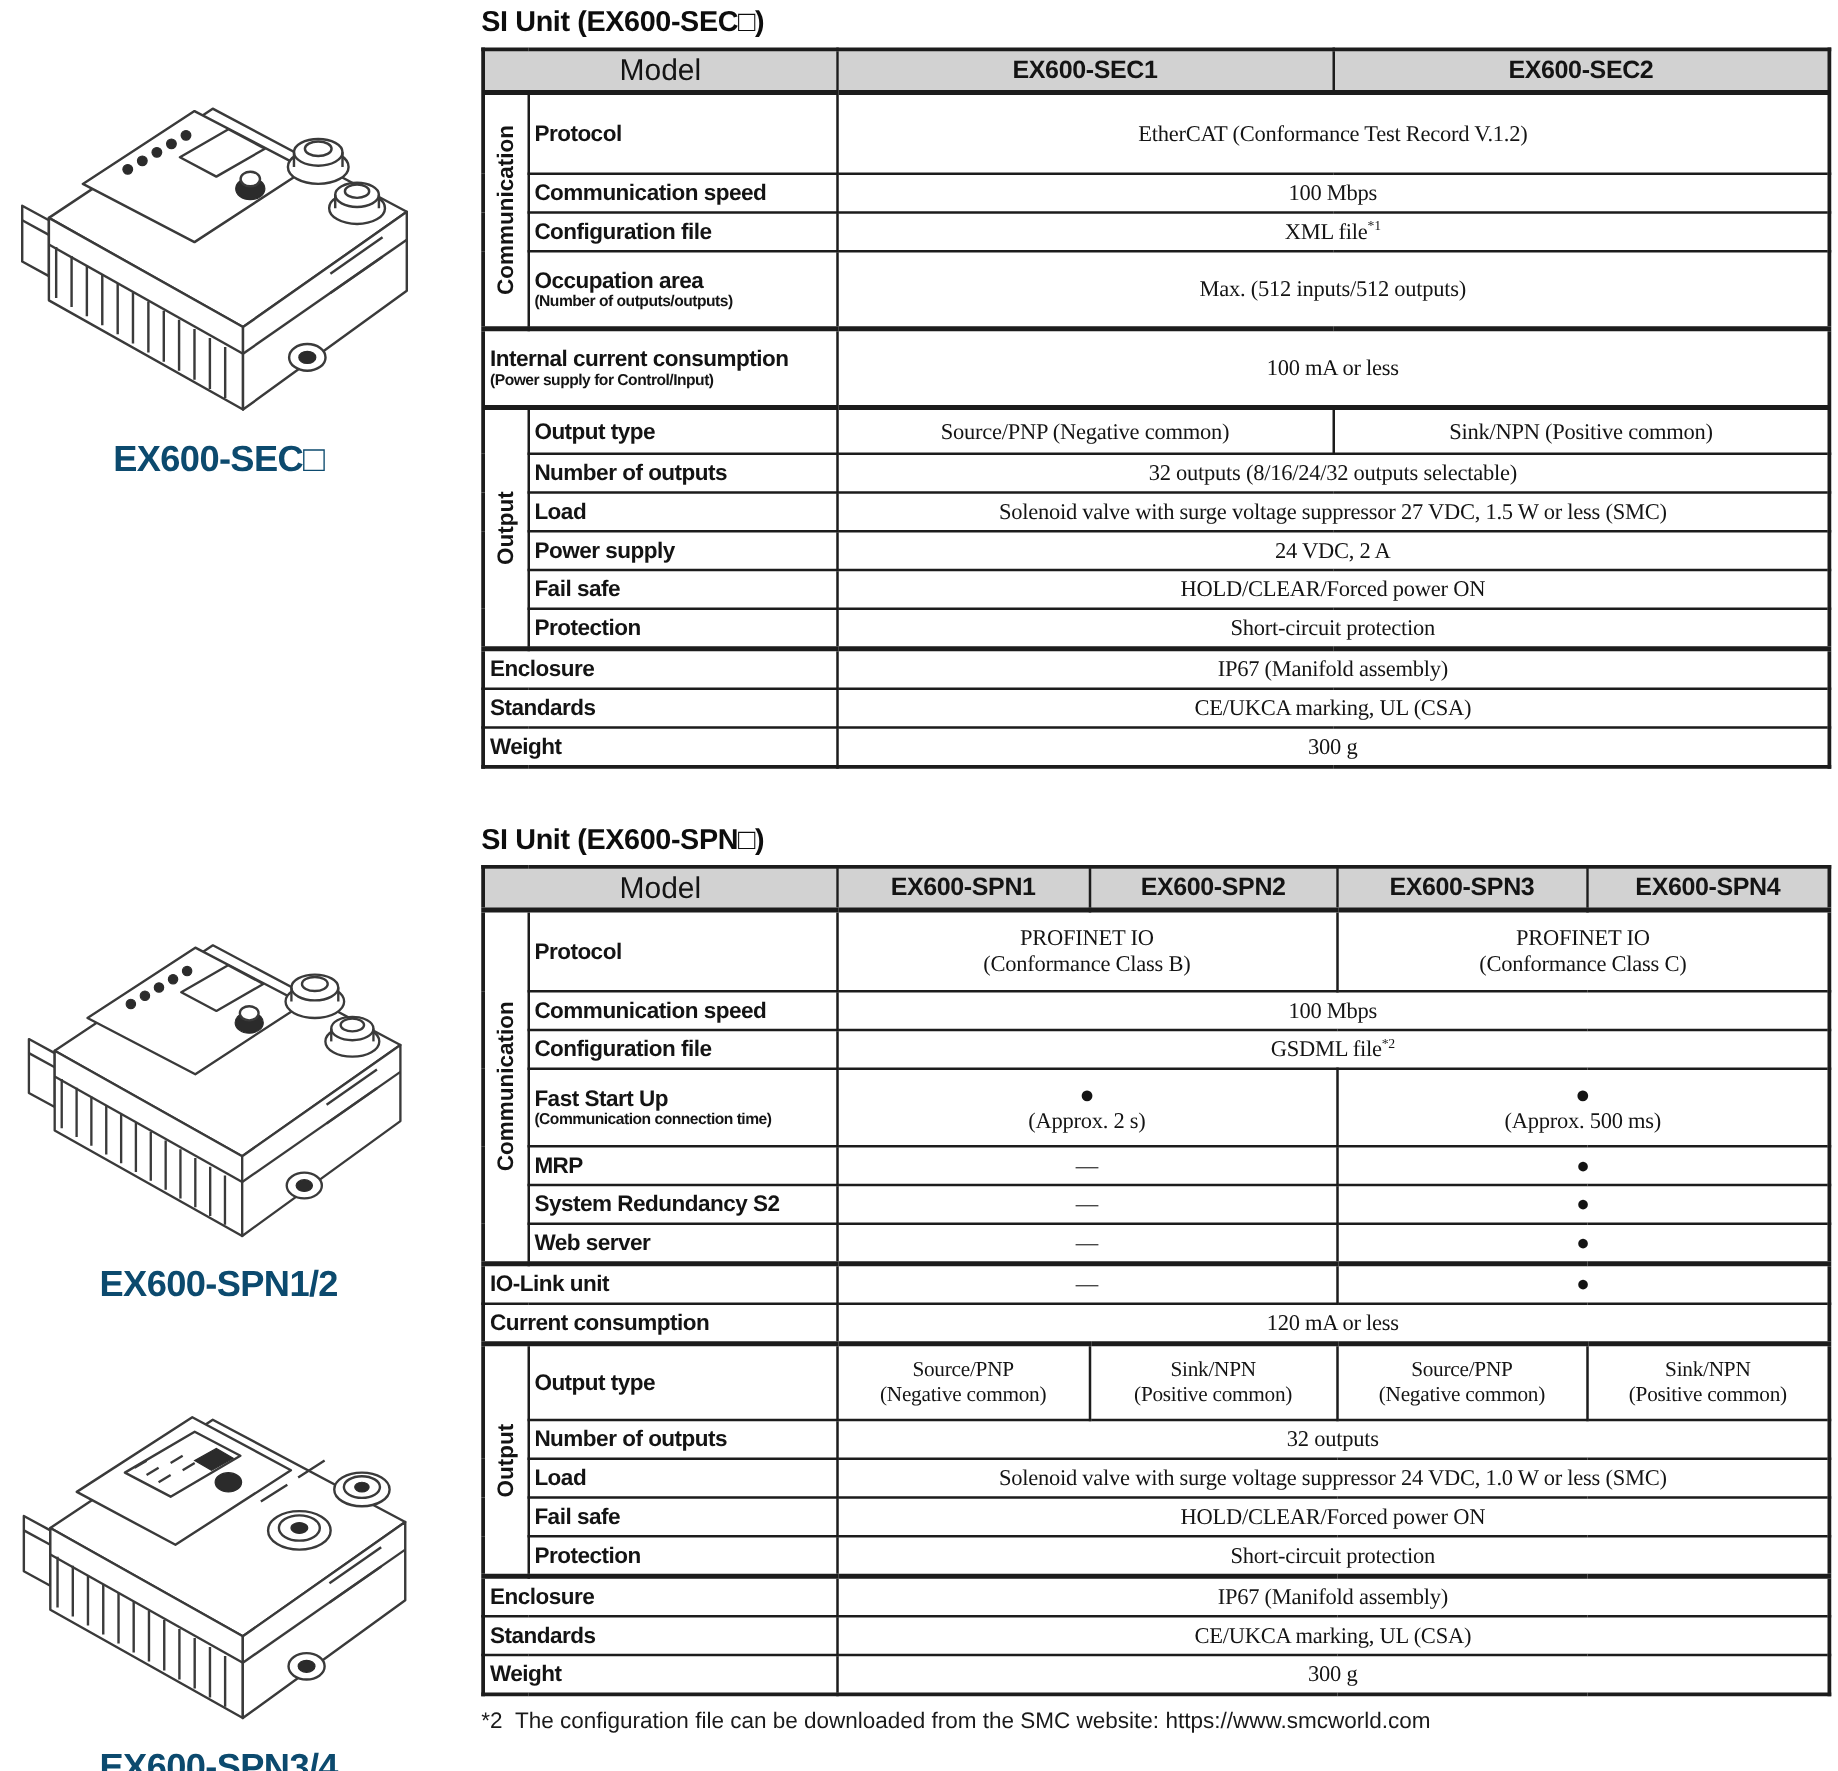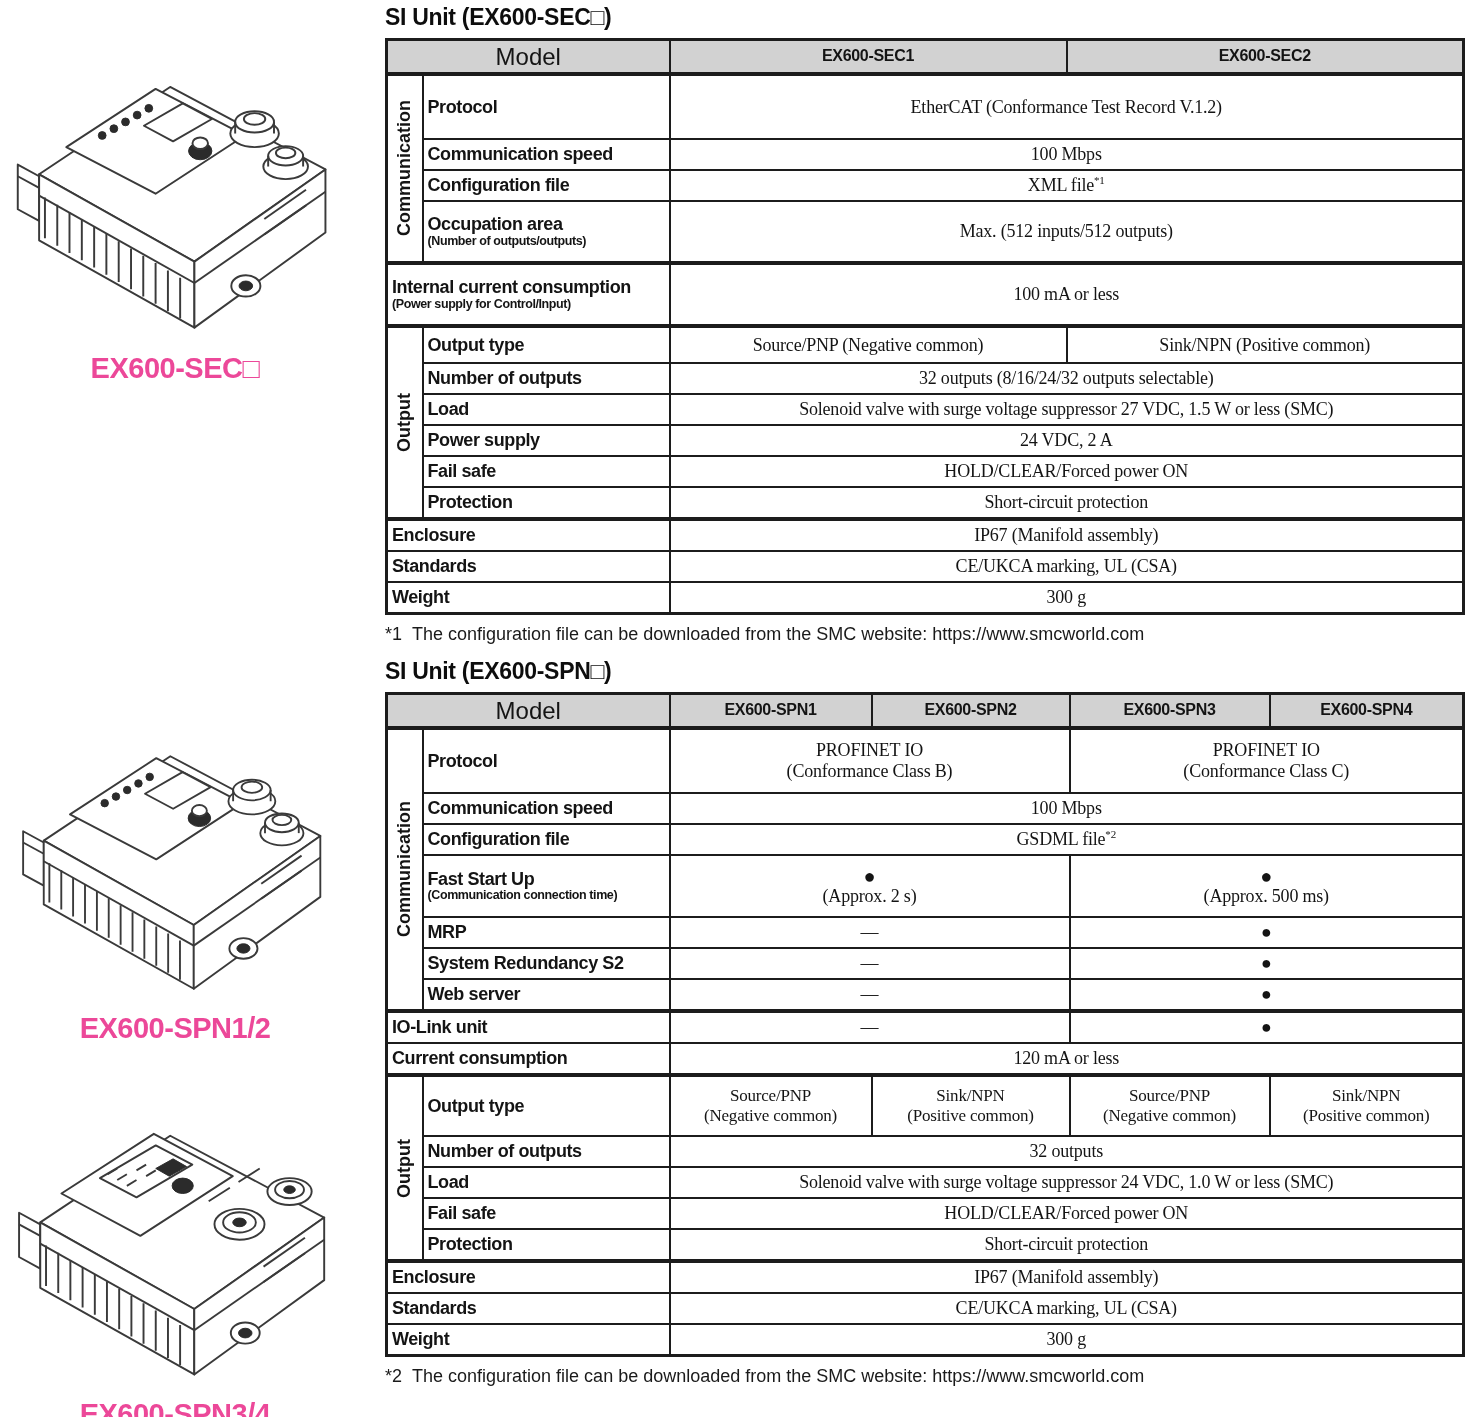--- a/index.html
+++ b/index.html
@@ -3,41 +3,41 @@
 <meta charset="utf-8">
 <style>
   html,body{margin:0;padding:0;background:#fff;}
   #canvas{
     position:relative;width:1470px;height:1417px;background:#ffffff;
     font-family:"Liberation Sans",sans-serif;color:#141414;overflow:hidden;
   }
   
   .fig{position:absolute;width:340px;text-align:center;}
   .fig svg{display:block;margin:0 auto;}
-  .fig .cap{font-weight:bold;font-size:29px;letter-spacing:-.5px;margin-top:12px;color:#ec4899;}
+  .fig .cap{font-weight:bold;font-size:29px;letter-spacing:-.5px;margin-top:12px;color:#0c4a6e;}
   #fig-sec{left:5px;top:28px;}
   #fig-spn12{left:5px;top:700px;}
   #fig-spn34{left:5px;top:1078px;}
   
   .section{position:absolute;left:385px;width:1077px;}
   #sec-section{top:4px;}
   #spn-section{top:658px;}
   .sec-title{font-weight:bold;font-size:23px;margin:0 0 7px 0;color:#0d0d0d;letter-spacing:-.3px;}
   .footnote{margin-top:9px;font-size:18px;color:#1a1a1a;}
   .footnote .mk{margin-right:10px;}
   
   table.spec{border-collapse:collapse;width:1077px;table-layout:fixed;background:#fff;}
   table.spec td{
     border:2px solid #1c1c1c;font-size:18px;color:#141414;
     padding:1px 4px;vertical-align:middle;height:27px;line-height:1.15;
     overflow:hidden;
   }
   table.spec{border:3px solid #1c1c1c;}
   tr.head td{background:#d2d2d2;text-align:center;height:29px;}
-  tr.head td.colh{font-weight:bold;font-size:16px;letter-spacing:-.3px;}
+  tr.head td.colh{font-weight:bold;font-size:20px;letter-spacing:-.3px;}
   tr.head td.model{font-size:24px;}
   td.label{font-weight:bold;text-align:left;padding-left:9px;letter-spacing:-.4px;}
   td.label .sub{font-weight:bold;font-size:12.5px;letter-spacing:-.4px;line-height:1.1;}
   td.val{text-align:center;letter-spacing:-.2px;font-family:Liberation Serif, serif;}
   .ml{white-space:pre-line;}
   td.band{width:36px;padding:0;text-align:center;}
   td.band .vert{
     writing-mode:vertical-rl;transform:rotate(180deg);
     font-weight:bold;font-size:18px;letter-spacing:0;margin:0 auto;color:#141414;
   }
@@ -254,23 +254,20 @@
         <td colspan="2" class="label">Standards</td>
         <td colspan="2" class="val">CE/UKCA marking, UL (CSA)</td>
       </tr>
       <tr>
         <td colspan="2" class="label">Weight</td>
         <td colspan="2" class="val">300 g</td>
       </tr>
       </tbody>
     </table>
 
-    <div class="footnote">
-      <span class="mk">*1</span><span>The configuration file can be downloaded from the SMC website: https://www.smcworld.com</span>
-    </div>
   </div>
 
   <div class="section" id="spn-section">
     <div class="sec-title">SI Unit (EX600-SPN□)</div>
 
     <table class="spec">
       <colgroup>
           <col style="width:36px">
           <col style="width:247px">
           <col style="width:202px">

